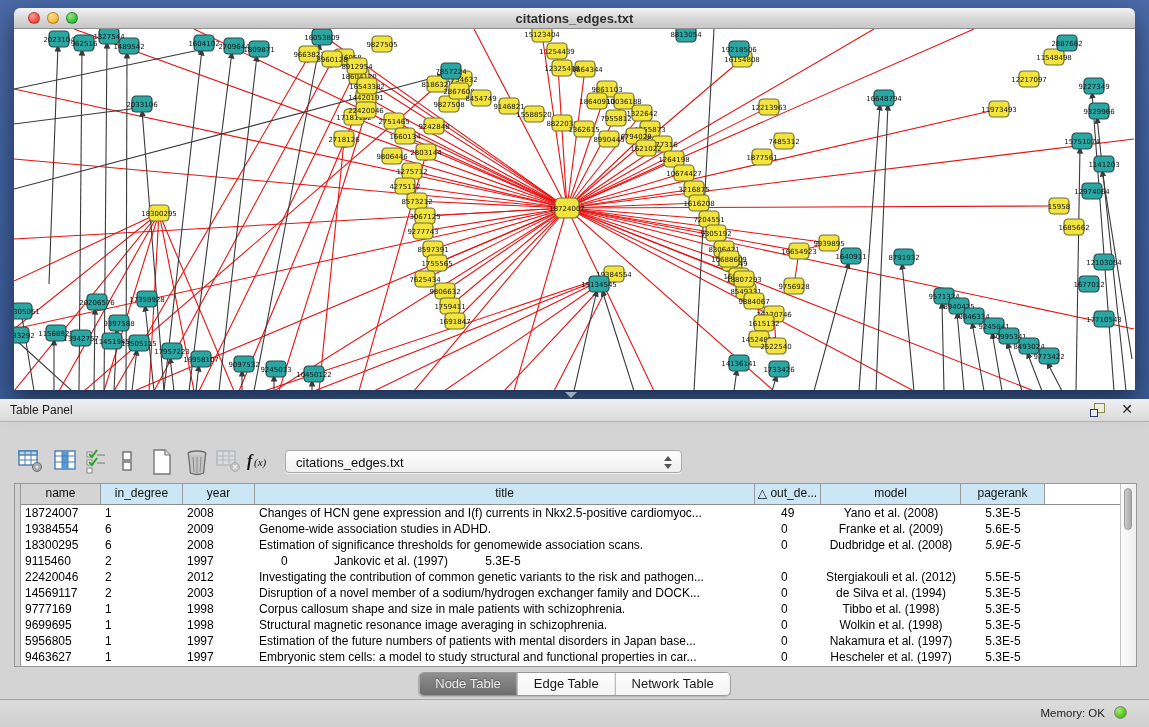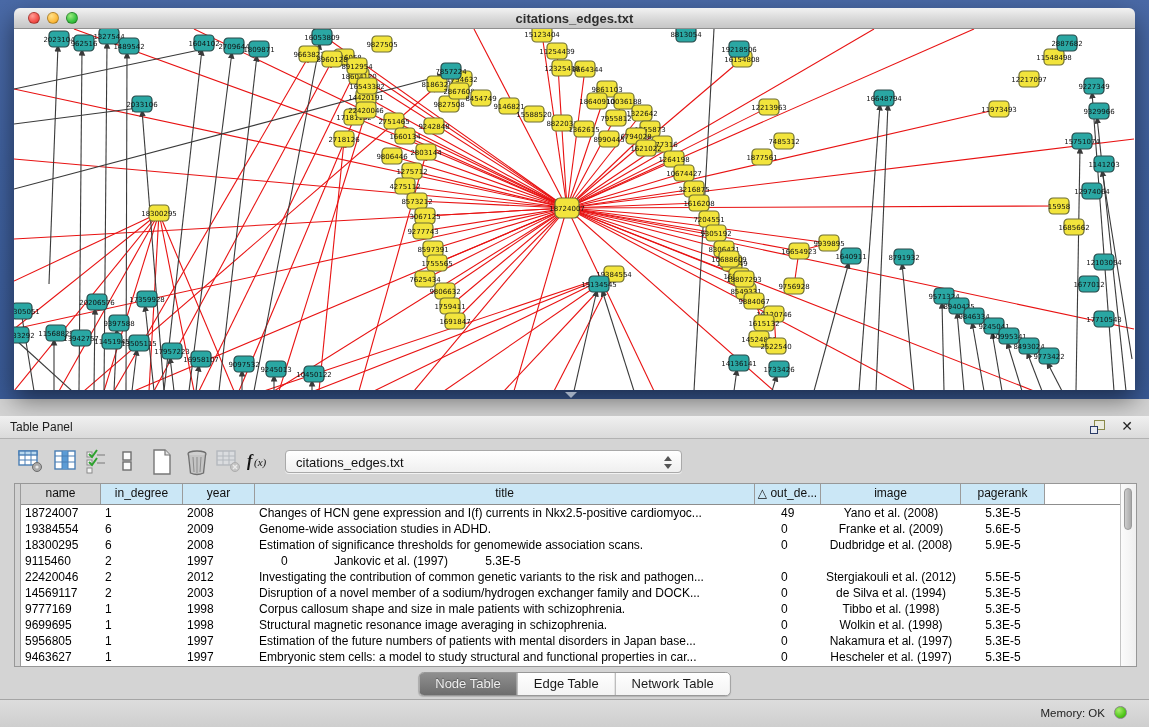--- a/index.html
+++ b/index.html
@@ -26,21 +26,21 @@
   .canvas{position:relative;width:1121px;height:361px;background:#ffffff;overflow:hidden;}
   .canvas svg{display:block;}
   .edge-r{stroke:var(--edge-red,#e81212);stroke-width:1.1;}
   .edge-k{stroke:var(--edge-black,#3a3a3a);stroke-width:1.1;}
   .node-y rect,.node-Y rect{fill:var(--node-yellow,#f2e43c);stroke:#6f6f35;stroke-width:1.2;}
   .node-t rect{fill:var(--node-teal,#2aa7a3);stroke:#2b4a4a;stroke-width:1.2;}
   .canvas text{font-family:"DejaVu Sans",sans-serif;font-size:7px;fill:#111;text-anchor:middle;}
   
   .panel-grip{position:absolute;left:565px;top:392px;width:0;height:0;
     border-left:6px solid transparent;border-right:6px solid transparent;border-top:6px solid #9fabbe;}
-  .panel-header{position:absolute;left:0;top:416px;width:1149px;height:22px;
+  .panel-header{position:absolute;left:0;top:399px;width:1149px;height:22px;
     background:linear-gradient(180deg,#f0f0f0,#dadada);
     border-bottom:1px solid #b2b2b2;}
   .panel-title{position:absolute;left:10px;top:4px;font-size:12px;color:#1d1d1d;}
   .float-btn{position:absolute;right:44px;top:4px;width:15px;height:14px;cursor:default;}
   .float-btn .sq1{position:absolute;right:0;top:0;width:9px;height:8px;border:1.5px solid #8a8a4a;background:#ececdf;}
   .float-btn .sq2{position:absolute;left:0;bottom:0;width:6px;height:6px;border:1.5px solid #2a3b66;background:#e7eaf2;}
   .close-btn{position:absolute;right:16px;top:2px;font-size:14px;font-weight:bold;color:#222;line-height:16px;}
   
   .tool-btn{position:absolute;top:446px;width:30px;height:30px;}
   .tool-btn svg{display:block;margin:2px auto;}
@@ -862,21 +862,21 @@
 </div>
 
 <div class="tablebox">
   <div class="rowhdr"></div>
   <div class="thead" id="thead">
       <div class="th th-gray" style="width: 80px;">name</div>
       <div class="th" style="width: 82px;">in_degree</div>
       <div class="th" style="width: 72px;">year</div>
       <div class="th" style="width: 500px;">title</div>
       <div class="th" style="width: 66px;">△ out_de...</div>
-      <div class="th" style="width: 140px;">image</div>
+      <div class="th" style="width: 140px;">model</div>
       <div class="th" style="width: 84px;">pagerank</div>
     </div>
   <div class="tbody" id="tbody">
       <div class="tr">
         <div class="td td-name" style="width: 80px;">18724007</div>
         <div class="td td-in_degree" style="width: 82px;">1</div>
         <div class="td td-year" style="width: 72px;">2008</div>
         <div class="td td-title" style="width: 500px;">Changes of HCN gene expression and I(f) currents in Nkx2.5-positive cardiomyoc...</div>
         <div class="td td-out_degree" style="width: 66px;">49</div>
         <div class="td td-short" style="width: 140px;">Yano et al. (2008)</div>
@@ -891,21 +891,21 @@
         <div class="td td-short" style="width: 140px;">Franke et al. (2009)</div>
         <div class="td td-pagerank" style="width: 84px;">5.6E-5</div>
       </div>
       <div class="tr">
         <div class="td td-name" style="width: 80px;">18300295</div>
         <div class="td td-in_degree" style="width: 82px;">6</div>
         <div class="td td-year" style="width: 72px;">2008</div>
         <div class="td td-title" style="width: 500px;">Estimation of significance thresholds for genomewide association scans.</div>
         <div class="td td-out_degree" style="width: 66px;">0</div>
         <div class="td td-short" style="width: 140px;">Dudbridge et al. (2008)</div>
-        <div class="td td-pagerank" style="width: 84px;">5.9E-5</div>
+        <div class="td td-pagerank" style="width: 84px; font-style: italic;">5.9E-5</div>
       </div>
       <div class="tr">
         <div class="td td-name" style="width: 80px;">9115460</div>
         <div class="td td-in_degree" style="width: 82px;">2</div>
         <div class="td td-year" style="width: 72px;">1997</div>
         <div class="td td-out_degree" style="width: 66px;">0</div>
         <div class="td td-short" style="width: 140px;">Jankovic et al. (1997)</div>
         <div class="td td-pagerank" style="width: 84px;">5.3E-5</div>
       </div>
       <div class="tr">

